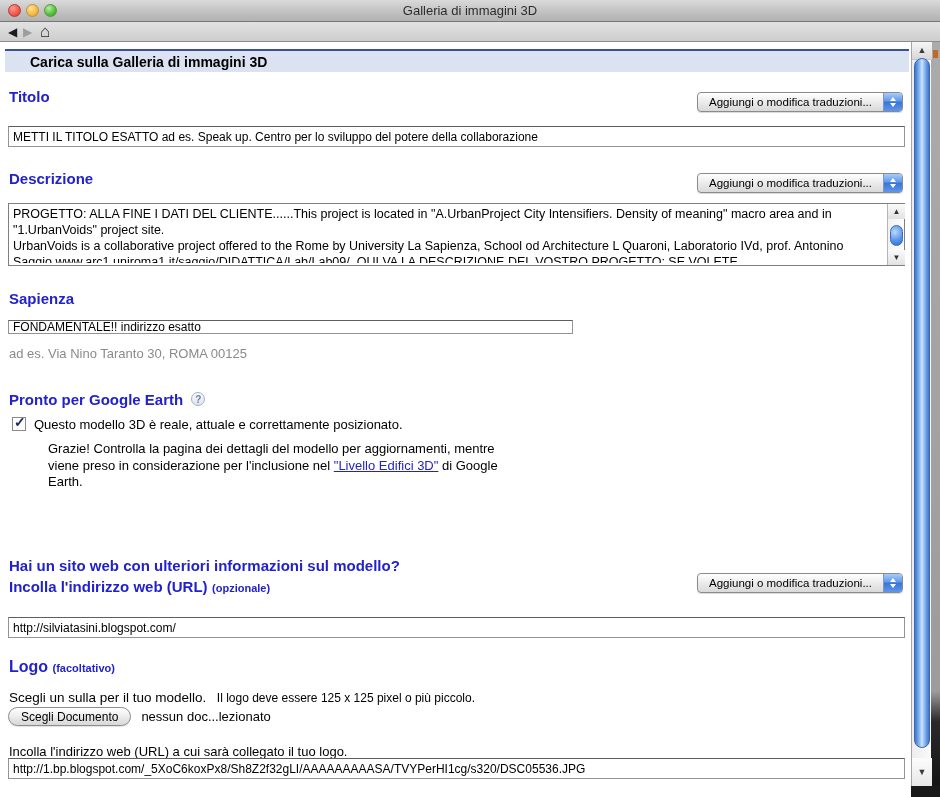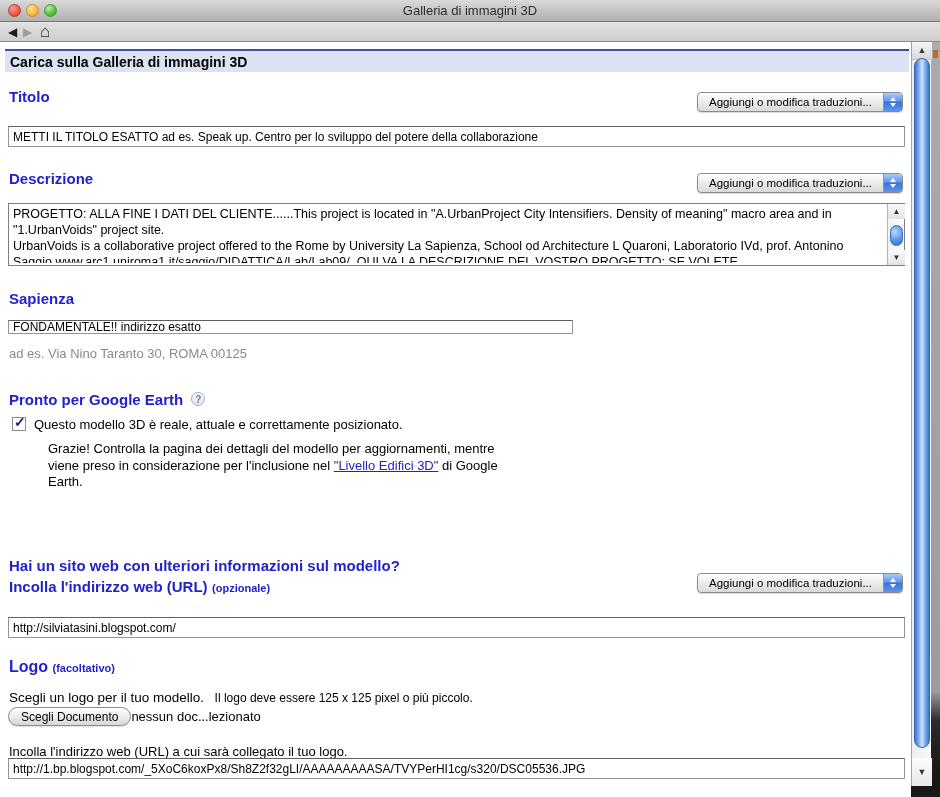--- a/index.html
+++ b/index.html
@@ -38,21 +38,21 @@
     background:linear-gradient(180deg,#f6f6f6,#d8d8d8); }
   .sb-up   { top:0; height:18px; border-bottom:1px solid #c6c6c6; }
   .sb-down { top:716px; height:28px; background:linear-gradient(180deg,#fcfcfc,#e8e8e8); }
   .sb-arrow { font-size:9px; color:#3a3a3a; line-height:1; }
   .sb-thumb { position:absolute; left:2px; top:16px; width:16px; height:690px; border-radius:8px;
     background:linear-gradient(90deg,#3f74c9 0%,#7fb0ef 28%,#cfe4fc 50%,#7fb0ef 72%,#3f74c9 100%);
     border:1px solid #3a67b4; }
 
   
   .band { left:5px; top:49px; width:904px; height:23px; background:#dbe2f1;
-    border-top:2px solid #3c4f9b; }
+    border-top:2px solid #3c4f9b;padding-left:20px; }
   .band-title { padding:3px 0 0 5px; font-size:14px; font-weight:bold; color:#000; }
 
   
   .h-blue { color:#2222cc; font-weight:bold; font-size:15px; }
   .h-blue-lg { color:#2222cc; font-weight:bold; font-size:16px; }
   .small-blue { color:#2222cc; font-weight:bold; font-size:11px; }
   .body-txt { font-size:13px; color:#000; }
   .hint { font-size:13px; color:#8a8a8a; }
 
   
@@ -200,23 +200,23 @@
         <span class="tri-down"></span>
       </span>
   </div>
   <input class="abs txt-input" style="left: 8px; top: 617px; width: 897px; height: 21px;" value="http://silviatasini.blogspot.com/">
 
   <div class="abs" style="left:9px; top:658px;">
     <span class="h-blue-lg">Logo</span>
     <span class="small-blue">(facoltativo)</span>
   </div>
   <div class="abs" style="left:9px; top:688px;">
-    <span style="font-size:13.5px;">Scegli un logo per il tuo modello.</span>
+    <span style="font-size:13.5px;">Scegli un sulla per il tuo modello.</span>
     <span style="font-size:12px; margin-left:6px;">Il logo deve essere 125 x 125 pixel o più piccolo.</span>
   </div>
-  <div class="abs" style="left:8px; top:707px; display:flex; align-items:center; gap:0;">
+  <div class="abs" style="left:8px; top:707px; display:flex; align-items:center; gap:10px;">
     <button class="mac-btn">Scegli Documento</button>
     <span class="body-txt">nessun doc...lezionato</span>
   </div>
   <div class="abs body-txt" style="left:9px; top:744px;">Incolla l'indirizzo web (URL) a cui sarà collegato il tuo logo.</div>
   <input class="abs txt-input" style="left: 8px; top: 758px; width: 897px; height: 21px;" value="http://1.bp.blogspot.com/_5XoC6koxPx8/Sh8Z2f32gLI/AAAAAAAAASA/TVYPerHI1cg/s320/DSC05536.JPG">
 
 </div>
 
 </body></html>

